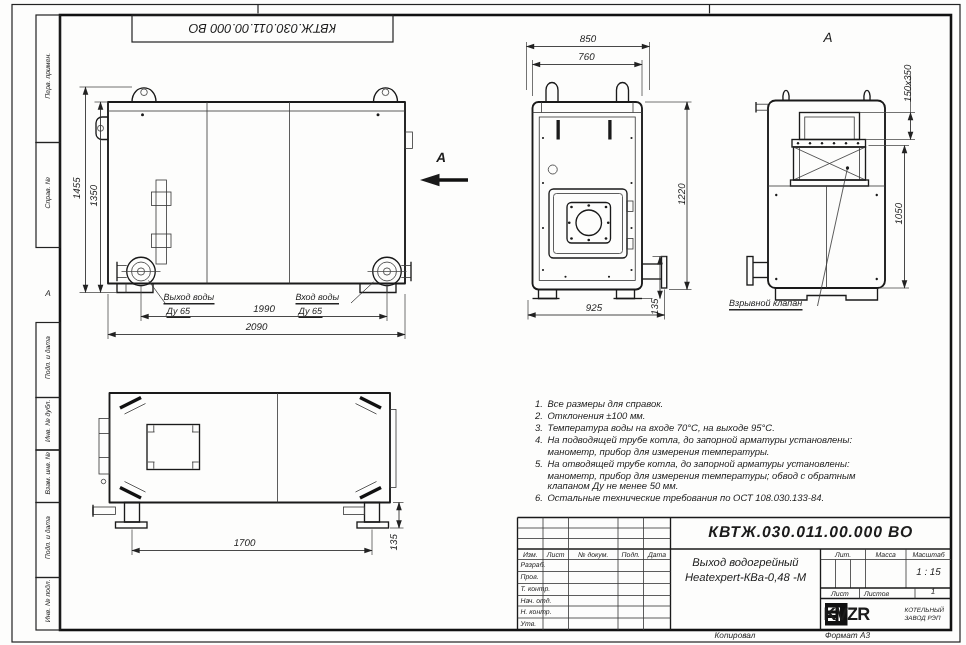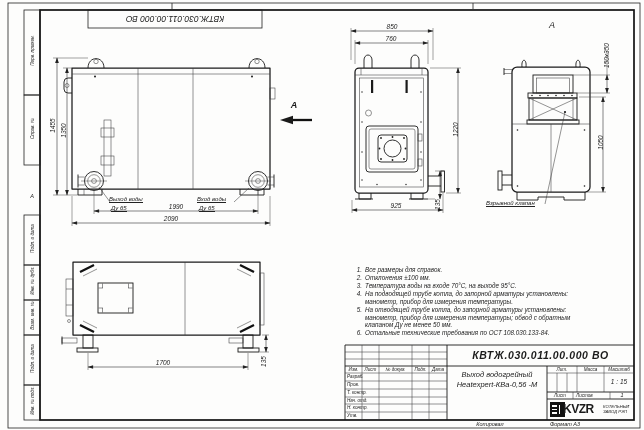--- a/index.html
+++ b/index.html
@@ -386,37 +386,37 @@
   <div class="t c tb-small" style="left:429px;top:367px;width:18px;">Дата</div>
 
   <div class="t tb-small" style="left:347px;top:374px;">Разраб.</div>
   <div class="t tb-small" style="left:347px;top:382px;">Пров.</div>
   <div class="t tb-small" style="left:347px;top:390px;">Т. контр.</div>
   <div class="t tb-small" style="left:347px;top:398px;">Нач. отд.</div>
   <div class="t tb-small" style="left:347px;top:405px;">Н. контр.</div>
   <div class="t tb-small" style="left:347px;top:413px;">Утв.</div>
 
   <div class="t c" style="left:447px;top:370px;width:100px;font-size:7.5px;">Выход водогрейный</div>
-  <div class="t c" style="left:447px;top:380px;width:100px;font-size:7.5px;">Heatexpert-КВа-0,56 -М</div>
+  <div class="t c" style="left:447px;top:380px;width:100px;font-size:7.5px;">Heatexpert-КВа-0,48 -М</div>
 
   <div class="t c tb-small" style="left:547px;top:367px;width:30px;">Лит.</div>
   <div class="t c tb-small" style="left:577px;top:367px;width:27px;">Масса</div>
   <div class="t c tb-small" style="left:604px;top:367px;width:30px;">Масштаб</div>
   <div class="t c" style="left:604px;top:378px;width:30px;font-size:6.5px;">1 : 15</div>
   <div class="t c tb-small" style="left:547px;top:392.5px;width:26px;">Лист</div>
   <div class="t tb-small" style="left:576px;top:392.5px;">Листов</div>
   <div class="t c" style="left:610px;top:392px;width:24px;font-size:5.5px;">1</div>
 
   <div style="position:absolute;left:550px;top:402px;width:15px;height:15px;background:#111;">
     <div style="position:absolute;left:2px;top:3px;width:5px;height:1.5px;background:#fdfdfc;"></div>
     <div style="position:absolute;left:2px;top:6.5px;width:5px;height:1.5px;background:#fdfdfc;"></div>
     <div style="position:absolute;left:2px;top:10px;width:5px;height:1.5px;background:#fdfdfc;"></div>
     <div style="position:absolute;left:9px;top:3px;width:4px;height:8.5px;background:#111;border-left:1px solid #fdfdfc;"></div>
   </div>
-  <div class="t brand" style="left:563px;top:402px;">KVZR</div>
+  <div class="t brand" style="left:549px;top:402px;">KVZR</div>
   <div class="t factory" style="left:603px;top:404px;width:30px;">
     <div>КОТЕЛЬНЫЙ</div>
     <div>ЗАВОД РЭП</div>
   </div>
 
   <div class="t c" style="left:460px;top:421px;width:60px;font-size:5.5px;">Копировал</div>
   <div class="t c" style="left:540px;top:421px;width:50px;font-size:5.5px;">Формат А3</div>
 
 </div>
 

